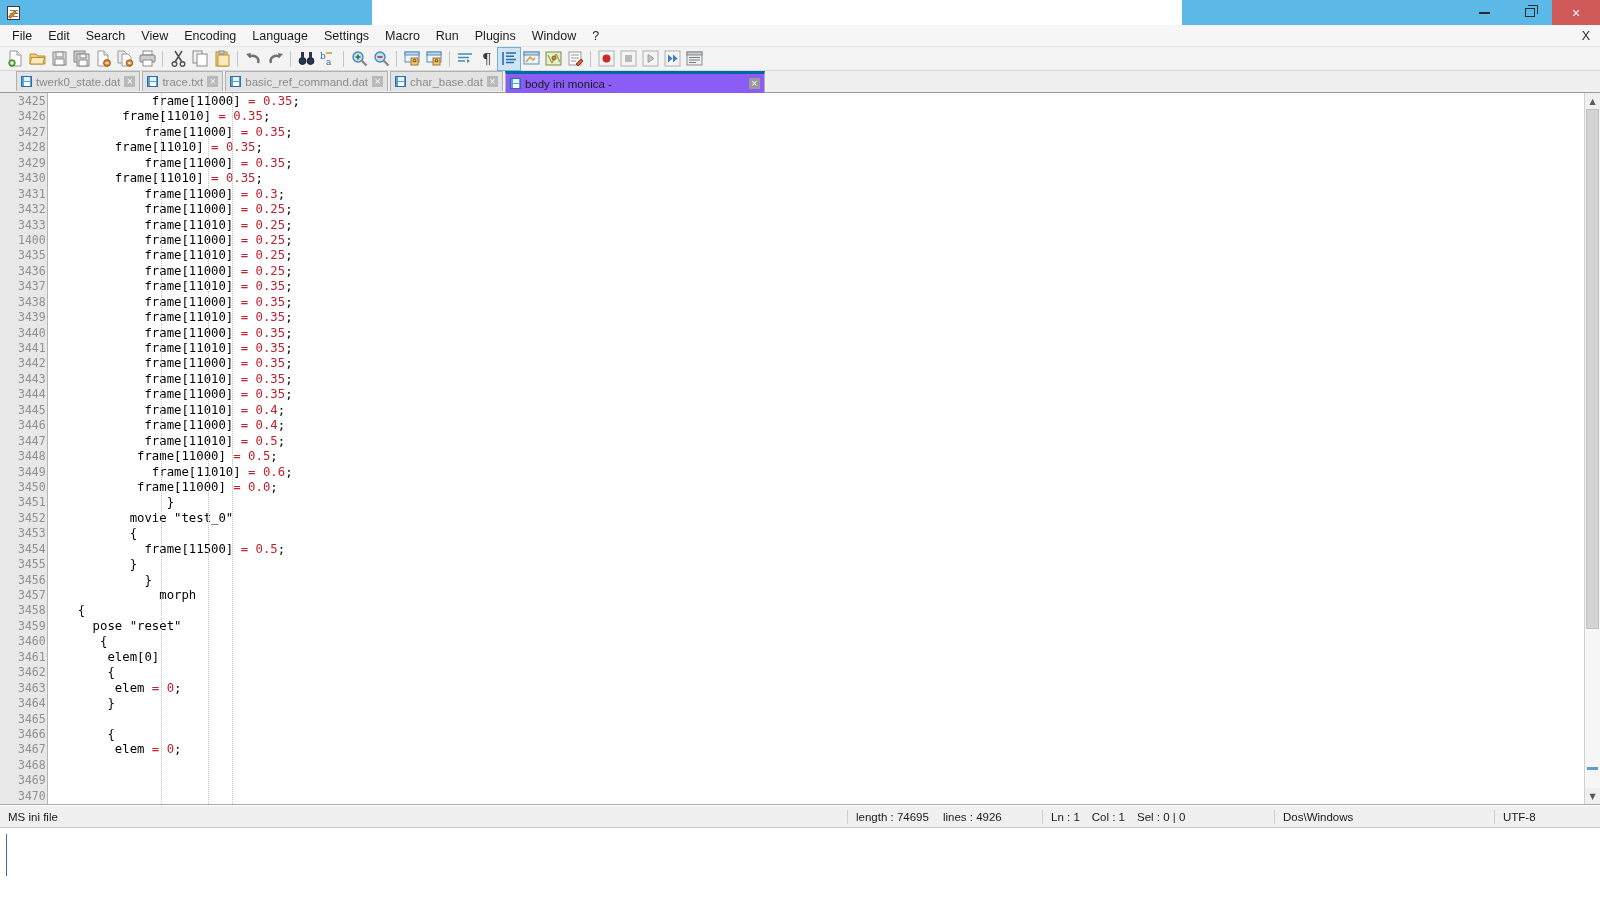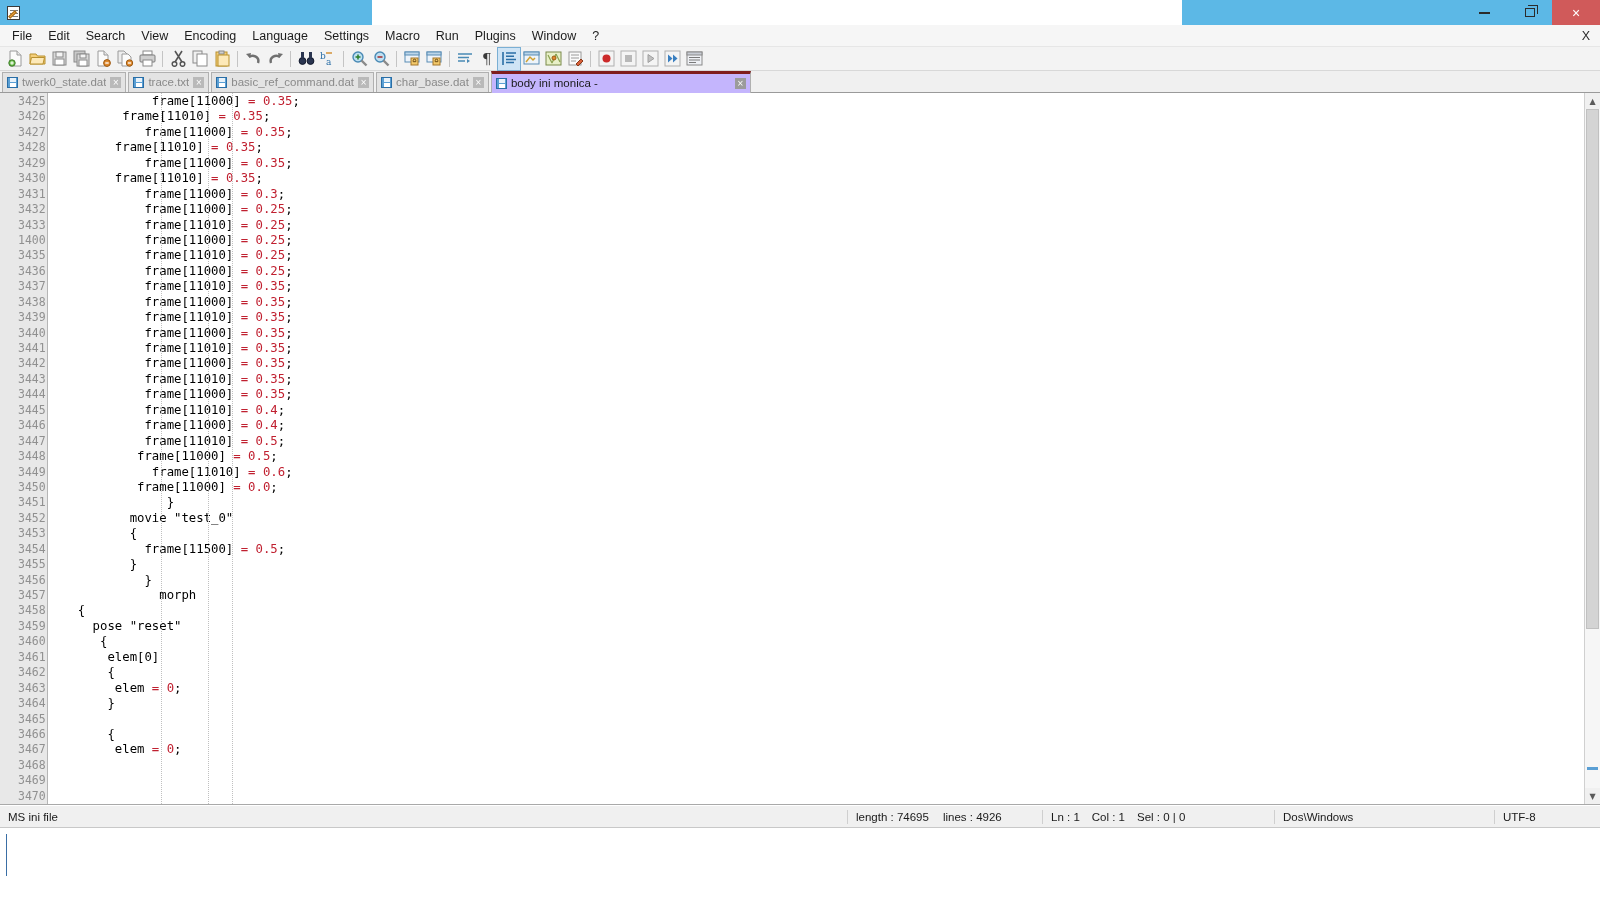--- a/index.html
+++ b/index.html
@@ -129,42 +129,42 @@
     background: #c4c4c4;
     margin: 0 4px;
   }
 
   
   #tabbar {
     height: 22px;
     background: #f0f0f0;
     border-bottom: 1px solid #9a9a9a;
     display: flex;
-    align-items: center;
-    padding-left: 2px;
+    align-items: flex-start;
+    padding-left: 16px;
     position: relative;
   }
   .tab {
     height: 20px;
     display: flex; align-items: center;
     padding: 0 4px 0 4px;
     margin-right: 2px;
     background: #e3e3e3;
     border: 1px solid #b0b0b0;
     border-bottom: none;
     font-size: 11.5px;
     color: #8a8a8a;
     cursor: default;
     gap: 4px;
     white-space: nowrap;
   }
   .tab.active {
-    background: #c4b5fd;
+    background: #8b5cf6;
     color: #1a1a1a;
-    border-top: 3px solid #7f1d1d;
+    border-top: 3px solid #0369a1;
     height: 22px;
     flex: 1;
     max-width: 260px;
   }
   .tab-icon {
     width: 11px; height: 11px;
     background: #5a9fd4;
     border: 1px solid #2a6ea6;
     position: relative;
     flex-shrink: 0;

